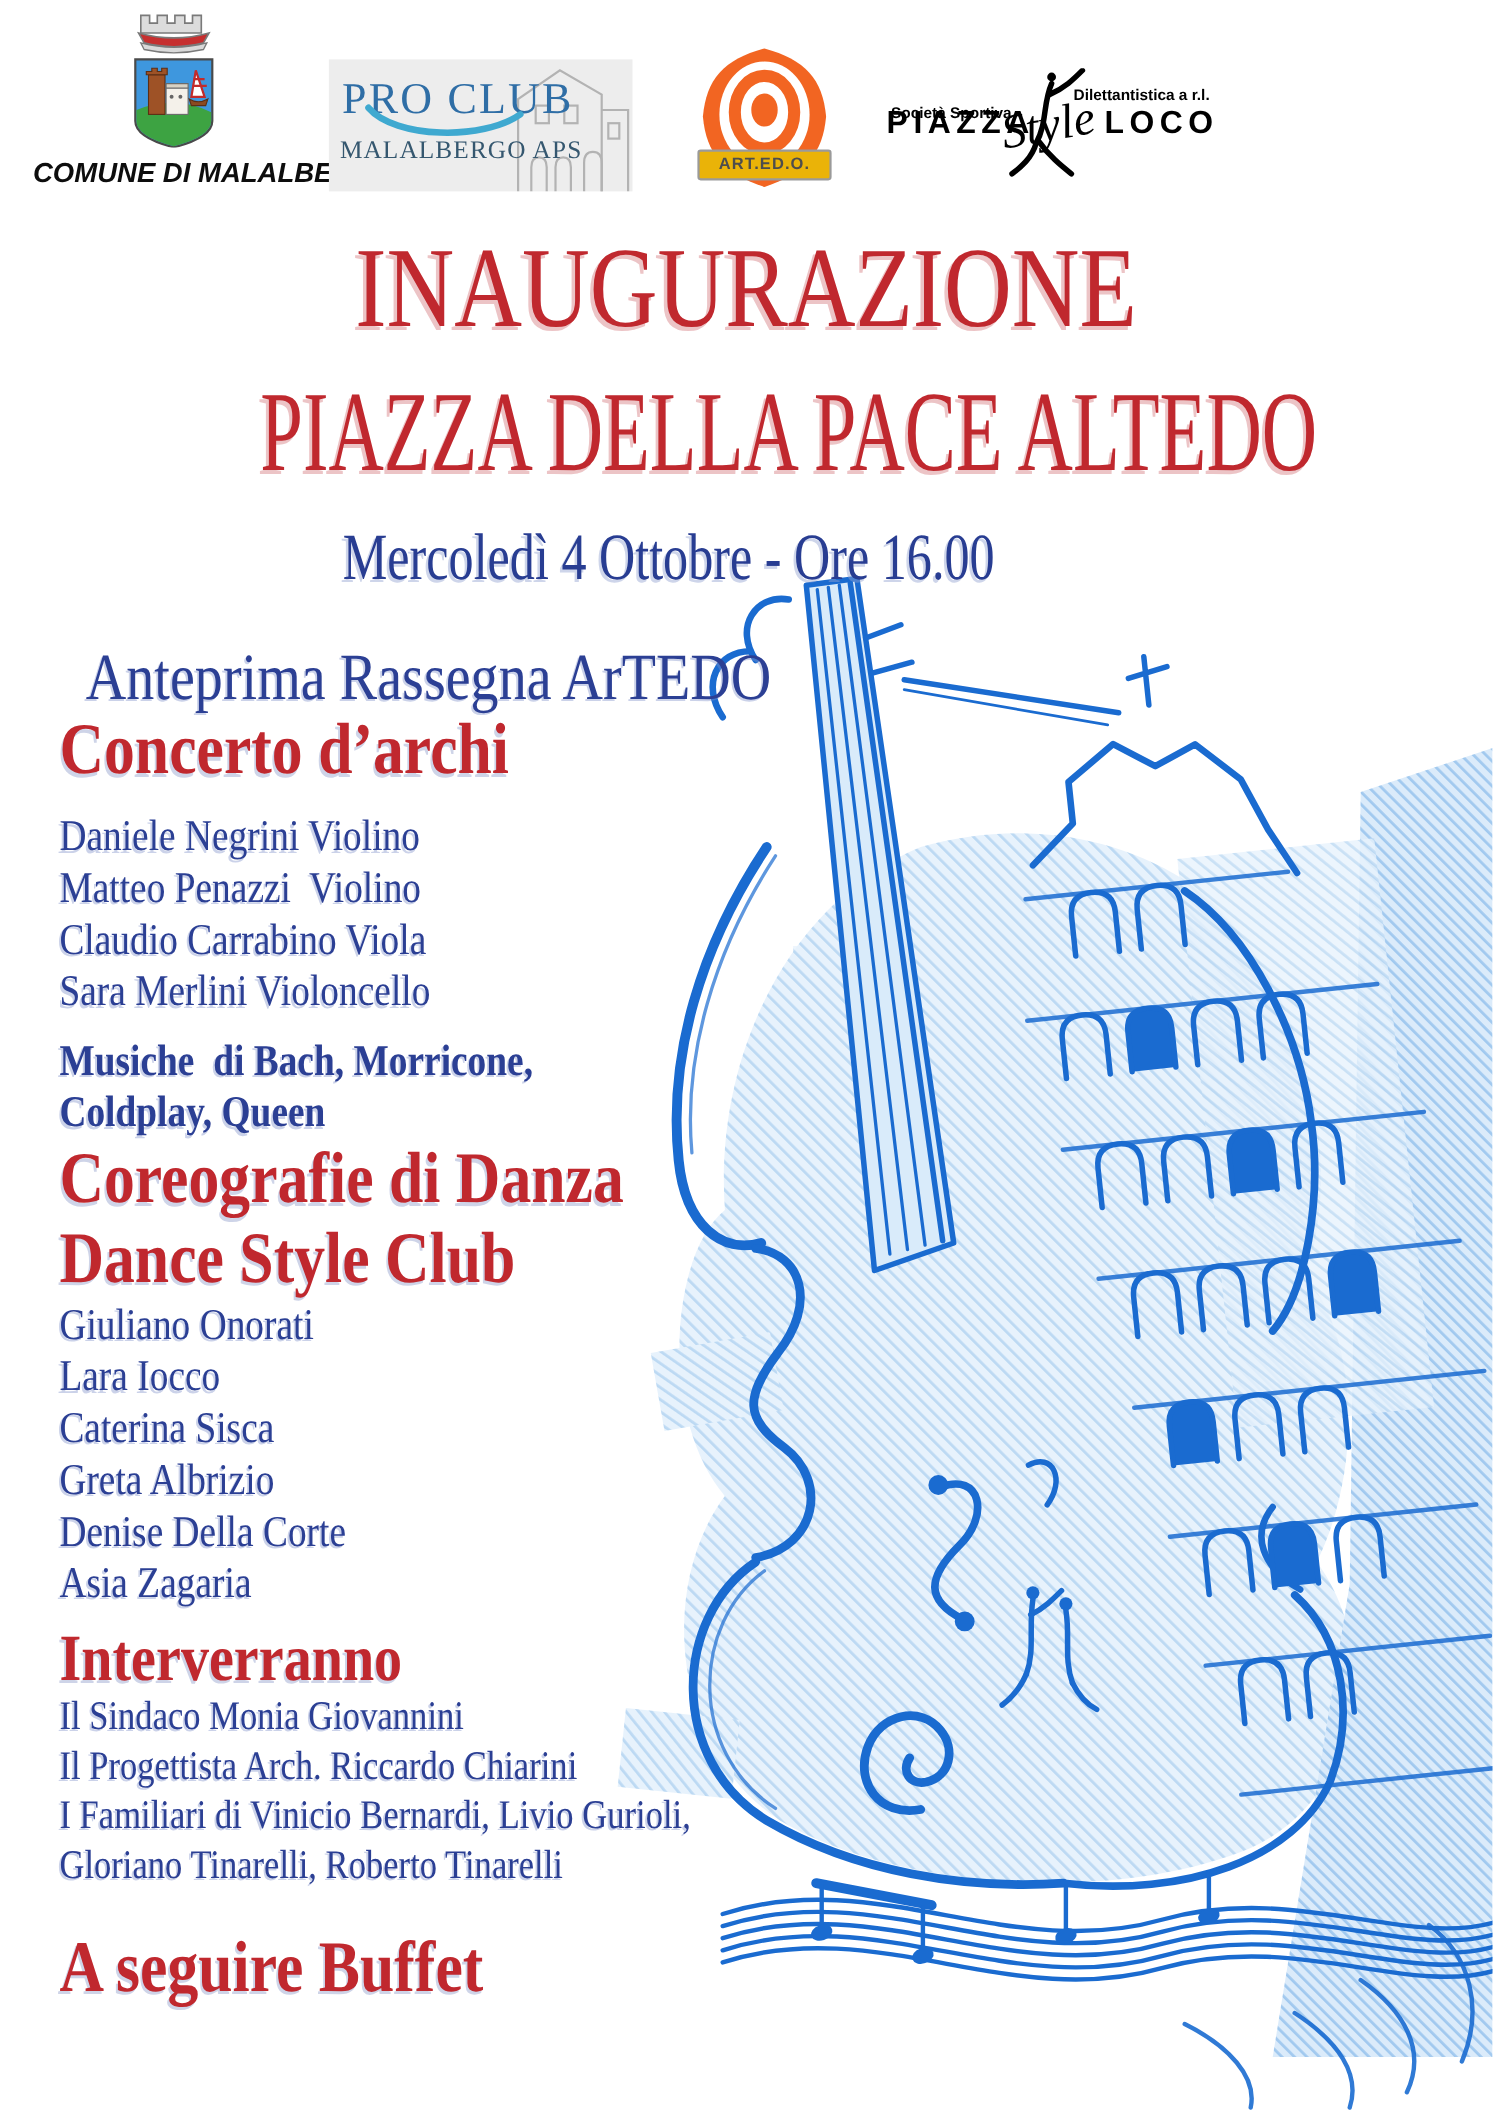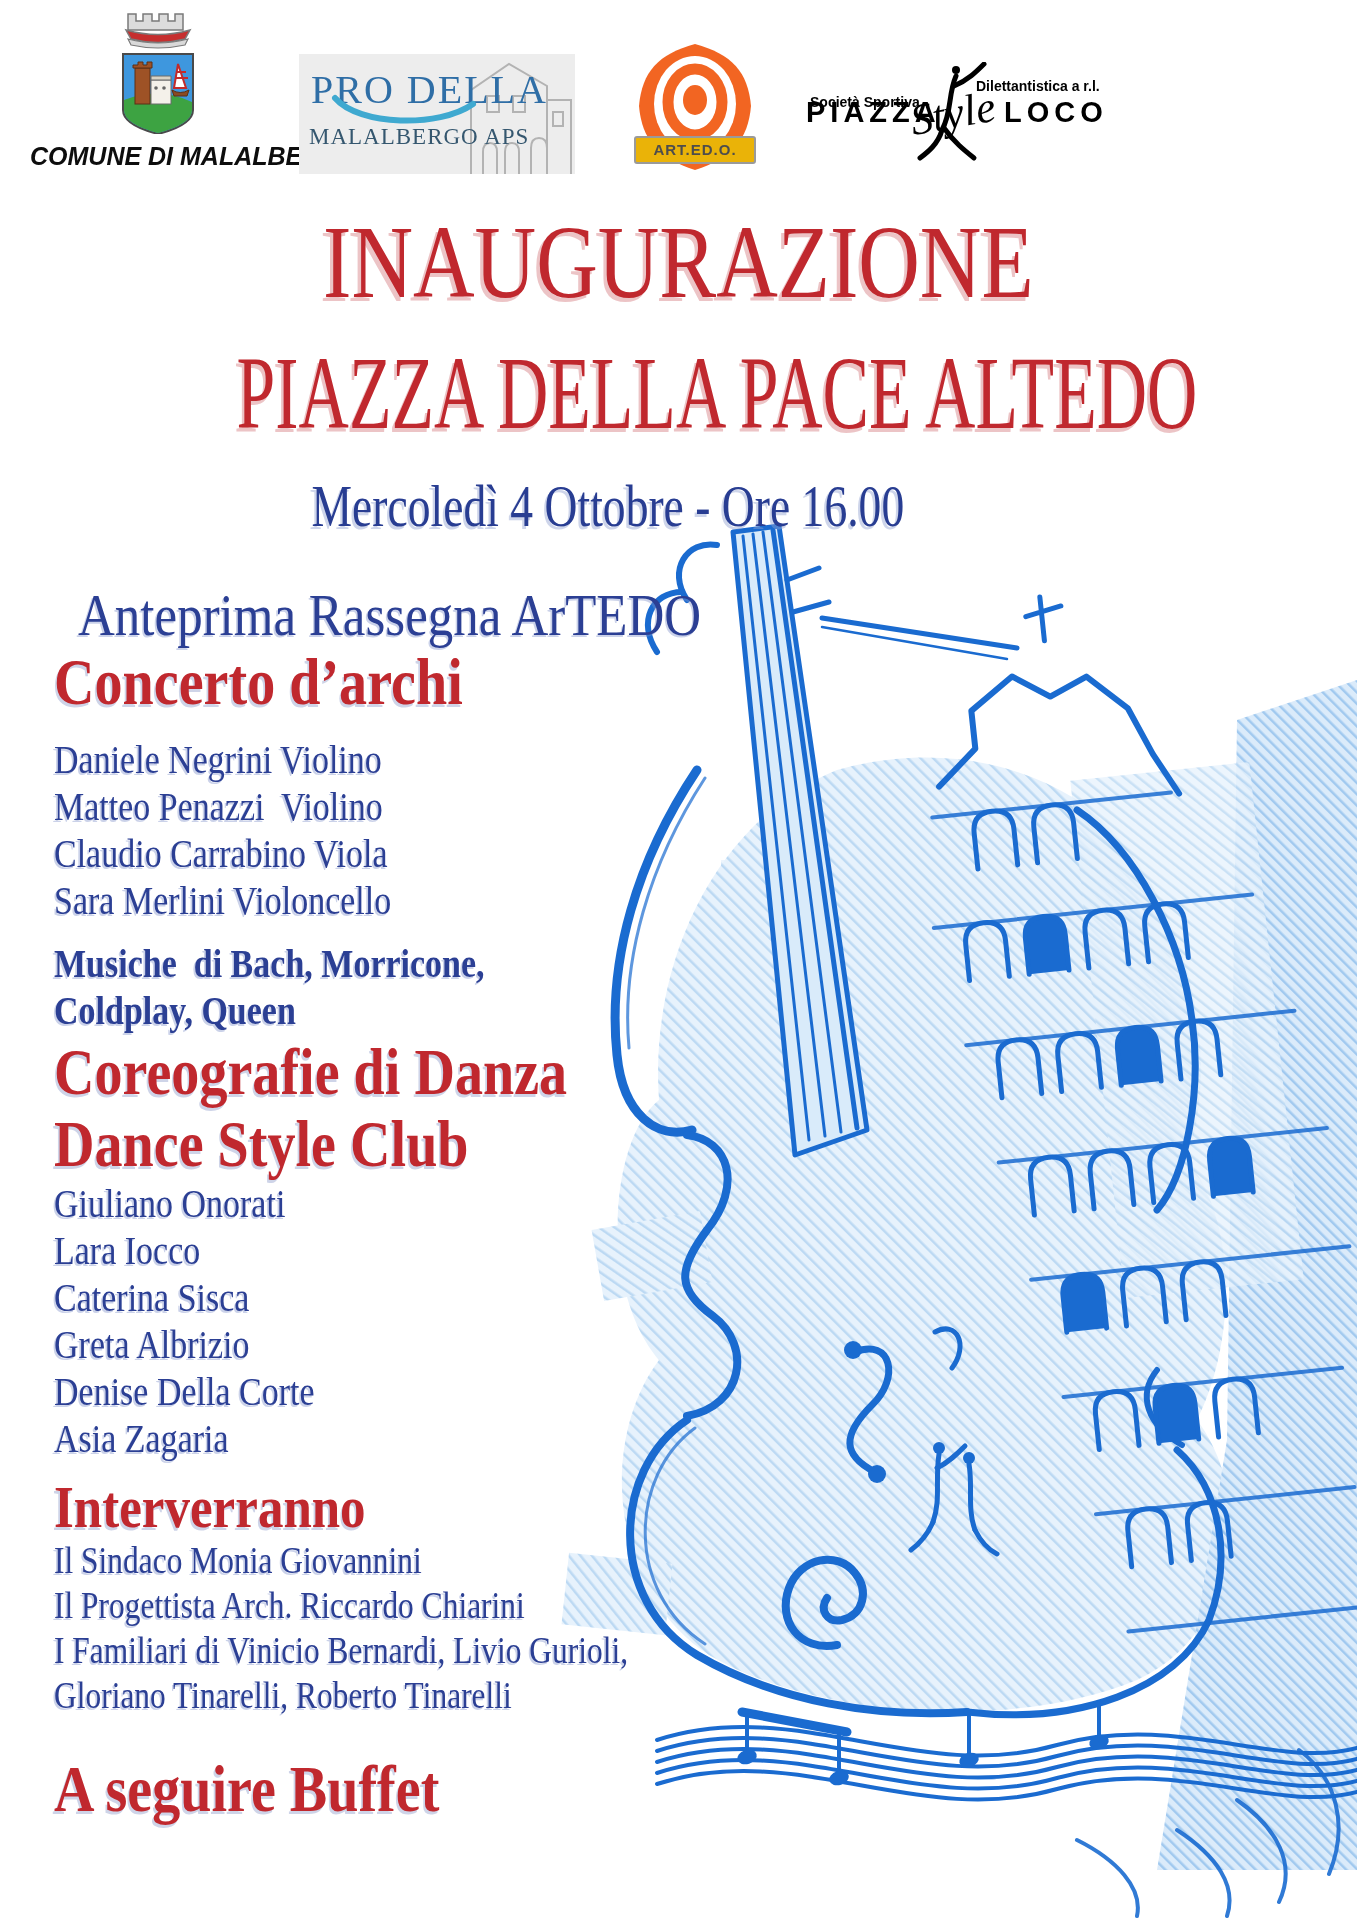--- a/index.html
+++ b/index.html
@@ -192,21 +192,21 @@
       <svg class="bld" width="120" height="120" viewBox="0 0 120 120" aria-hidden="true">
         <g stroke="#b3b3b3" stroke-width="2" fill="none">
           <path d="M10 118 V34 L48 8 L86 30 V118"></path>
           <path d="M86 44 h24 v74 M70 118 v-26 q0 -10 8 -10 q8 0 8 10 v26"></path>
           <path d="M22 118 v-22 q0 -9 7 -9 q7 0 7 9 v22 M44 118 v-22 q0 -9 7 -9 q7 0 7 9 v22"></path>
           <rect x="26" y="40" width="12" height="16"></rect>
             <rect x="52" y="40" width="12" height="16"></rect>
           <rect x="92" y="56" width="10" height="14"></rect>
         </g>
       </svg>
-      <div class="proloco-title">PRO DELLA</div>
+      <div class="proloco-title">PRO CLUB</div>
       <svg class="swoosh" width="150" height="36" viewBox="0 0 150 36" aria-hidden="true">
         <path d="M6 4 C30 32 110 34 144 10" stroke="#3fa9d0" stroke-width="6" fill="none" stroke-linecap="round"></path>
       </svg>
       <div class="proloco-sub">MALALBERGO APS</div>
     </div>
 
     <div class="artedo">
       <svg width="150" height="136" viewBox="0 0 150 136" aria-hidden="true">
         <path d="M75,4 C112,14 128,32 131,66 C128,100 112,118 75,130 C38,118 22,100 19,66 C22,32 38,14 75,4 Z" fill="#f26522"></path>
         <ellipse cx="75" cy="64" rx="41" ry="48" fill="#ffffff"></ellipse>

